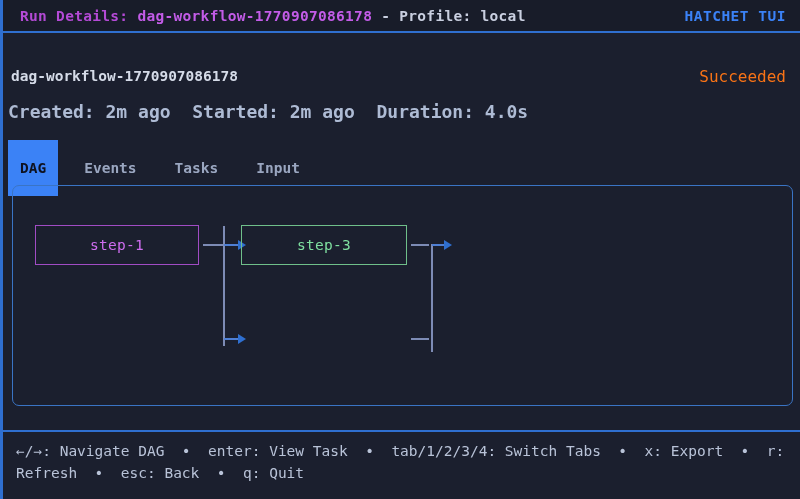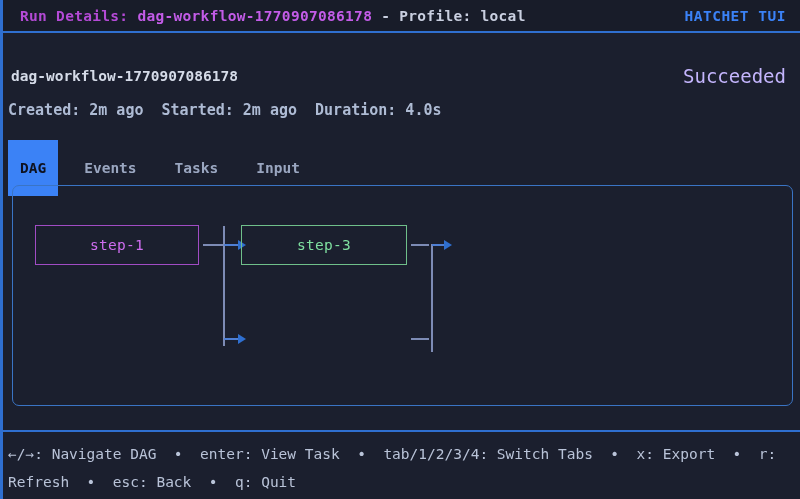--- a/index.html
+++ b/index.html
@@ -88,33 +88,33 @@
     box-sizing: border-box;
     padding: 0 14px 0 8px;
   }
   .run-name {
     color: #d5dbe8;
     font-size: 14.5px;
     font-weight: bold;
     white-space: nowrap;
   }
   .run-status {
-    color: #c4b5fd;
-    font-size: 19px;
+    color: #f97316;
+    font-size: 16px;
     font-weight: normal;
     white-space: nowrap;
   }
 
   
   .meta-line {
     position: absolute;
     left: 8px;
     top: 101px;
     color: #aebbd4;
-    font-size: 15px;
+    font-size: 18px;
     font-weight: bold;
     white-space: pre;
   }
 
   
   .tabs {
     position: absolute;
     left: 8px;
     top: 140px;
     display: flex;
@@ -184,26 +184,26 @@
   }
   .arrow-stem {
     position: absolute;
     height: 2px;
     background: #4f7fd4;
   }
 
   
   .footer {
     position: absolute;
-    left: 8px;
+    left: 16px;
     top: 440px;
     width: 784px;
     color: #b9c3d8;
     font-size: 14.5px;
-    line-height: 28px;
+    line-height: 22px;
     white-space: pre-wrap;
     word-break: normal;
   }
 </style>
 </head>
 <body>
 
 <div id="app">
 
   <div class="screen-bg"></div>

